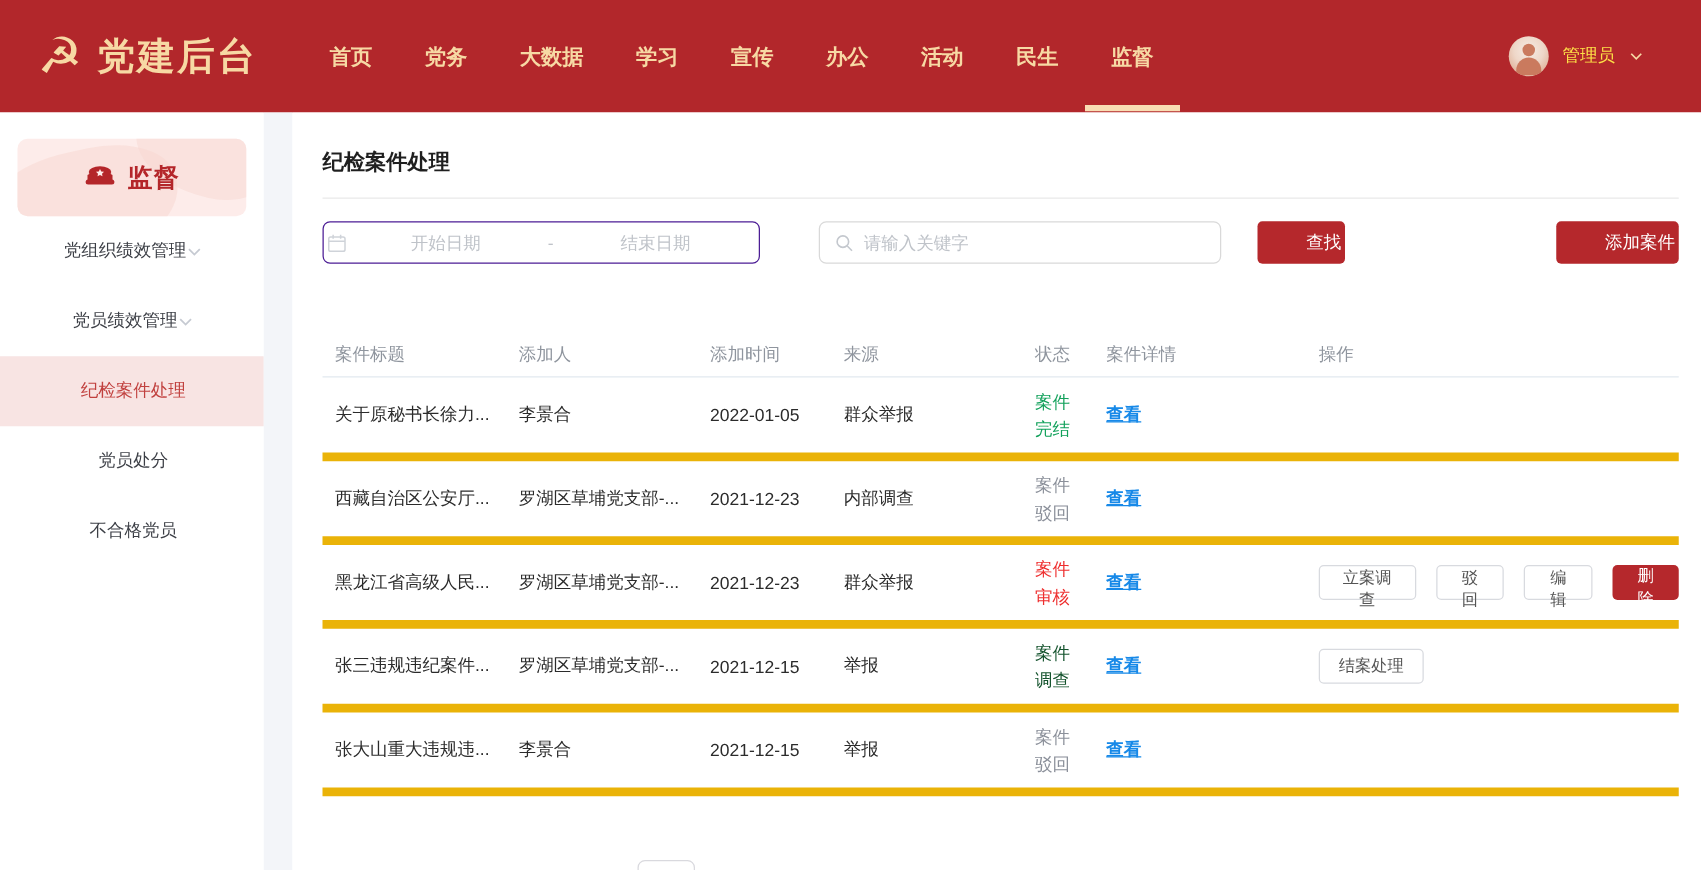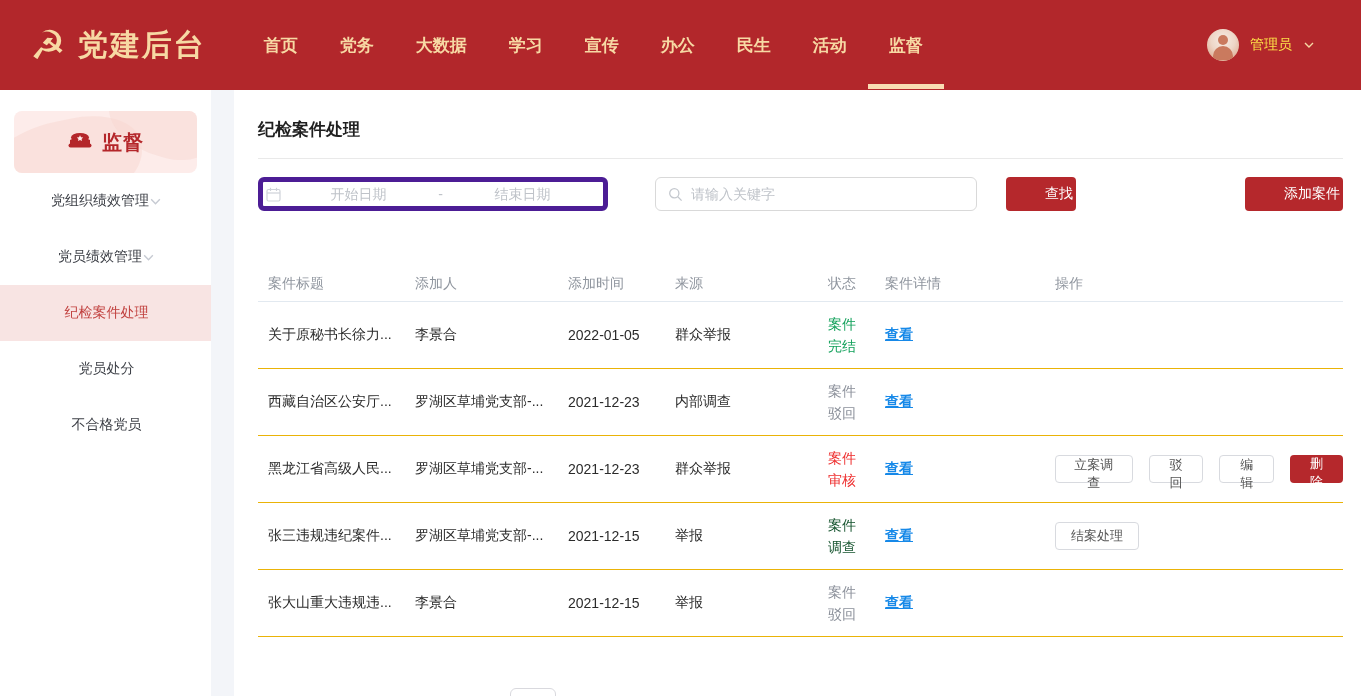--- a/index.html
+++ b/index.html
@@ -39,35 +39,35 @@
              font-size:14px; color:#3c3f46; cursor:pointer; }
   .sb-item.active { background:#f8e4e3; color:#c1413f; }
   .chev { width:13px; height:13px; }
 
   
   .main { position:absolute; top:90px; left:234px; right:0; bottom:0; background:#fff; padding:0 18px 0 24px; }
   .page-title { margin-top:28px; font-size:17px; font-weight:bold; color:#1f1f1f; }
   .title-divider { margin-top:17px; border-bottom:1px solid #e9e9e9; }
 
   .filter-row { margin-top:18px; display:flex; align-items:center; }
-  .date-box { width:350px; height:34px; border:5px solid #4c1d95; border-radius:6px; display:flex; align-items:center; padding:0 3px; }
+  .date-box { width:350px; height:34px; border:1px solid #4c1d95; border-radius:6px; display:flex; align-items:center; padding:0 3px; }
   .date-box input { border:none; outline:none; flex:1; min-width:0; text-align:center; font-size:14px; color:#555; background:transparent; }
   .date-box input::placeholder { color:#bfc3c9; }
   .date-sep { color:#bfc3c9; font-size:14px; padding:0 2px; }
   .search-box { margin-left:47px; width:322px; height:34px; border:1px solid #d9d9d9; border-radius:6px; display:flex; align-items:center; padding:0 12px; gap:8px; }
   .search-box input { border:none; outline:none; flex:1; min-width:0; font-size:14px; color:#555; background:transparent; }
   .search-box input::placeholder { color:#bfc3c9; }
   .btn { border:none; border-radius:4px; font-size:14px; cursor:pointer; font-family:inherit;padding-left:36px; }
   .btn-primary { background:#b5282c; color:#fff; }
   .btn-find { margin-left:29px; width:70px; height:34px; }
   .btn-add { margin-left:auto; width:98px; height:34px; }
 
   
   .table { margin-top:56px; }
-  .t-row { display:flex; align-items:center; min-height:67px; border-bottom:1px solid #eab308; font-size:14px; color:#2b2b2b; }
+  .t-row { display:flex; align-items:center; min-height:67px; border-bottom:7px solid #eab308; font-size:14px; color:#2b2b2b; }
   .t-head { min-height:35px; color:#8f959e; border-bottom:1px solid #e2e9f0; }
   .c1 { width:157px; padding-left:10px; }
   .c2 { width:153px; }
   .c3 { width:107px; }
   .c4 { width:153px; }
   .c5 { width:57px; }
   .c6 { width:160px; }
   .c7 { flex:1; padding-left:10px; display:flex; align-items:center; gap:16px; }
   .status { display:inline-block; width:32px; line-height:22px; word-break:break-all; }
   .st-green { color:#12a15b; }
@@ -93,22 +93,22 @@
       <span class="logo-icon">☭</span>
       <span class="logo-text">党建后台</span>
     </div>
     <div class="nav-menu">
       <div class="nav-item">首页</div>
       <div class="nav-item">党务</div>
       <div class="nav-item">大数据</div>
       <div class="nav-item">学习</div>
       <div class="nav-item">宣传</div>
       <div class="nav-item">办公</div>
+      <div class="nav-item">活动</div>
       <div class="nav-item">民生</div>
-      <div class="nav-item">活动</div>
       <div class="nav-item active">监督</div>
     </div>
     <div class="nav-user">
       <span class="avatar"></span>
       <span class="user-name">管理员</span>
       <svg class="nav-caret" viewBox="0 0 12 12">
         <polyline points="2,4 6,8 10,4" fill="none" stroke="#f7d9a4" stroke-width="1.4"></polyline>
       </svg>
     </div>
   </div>

